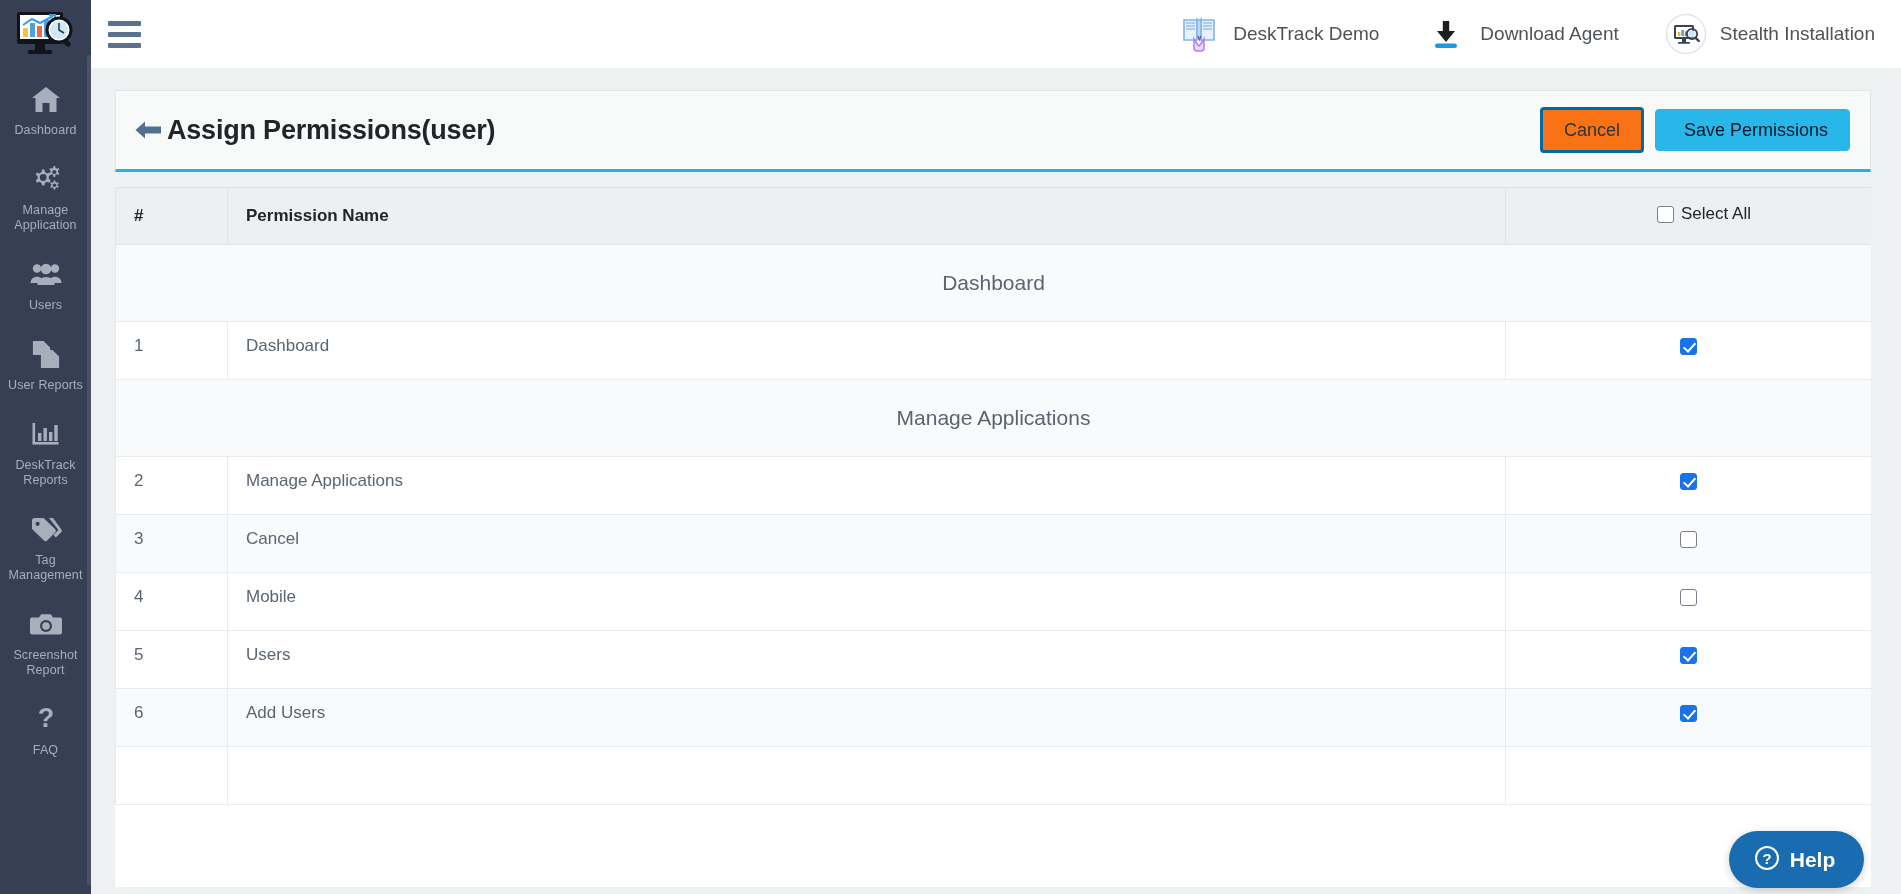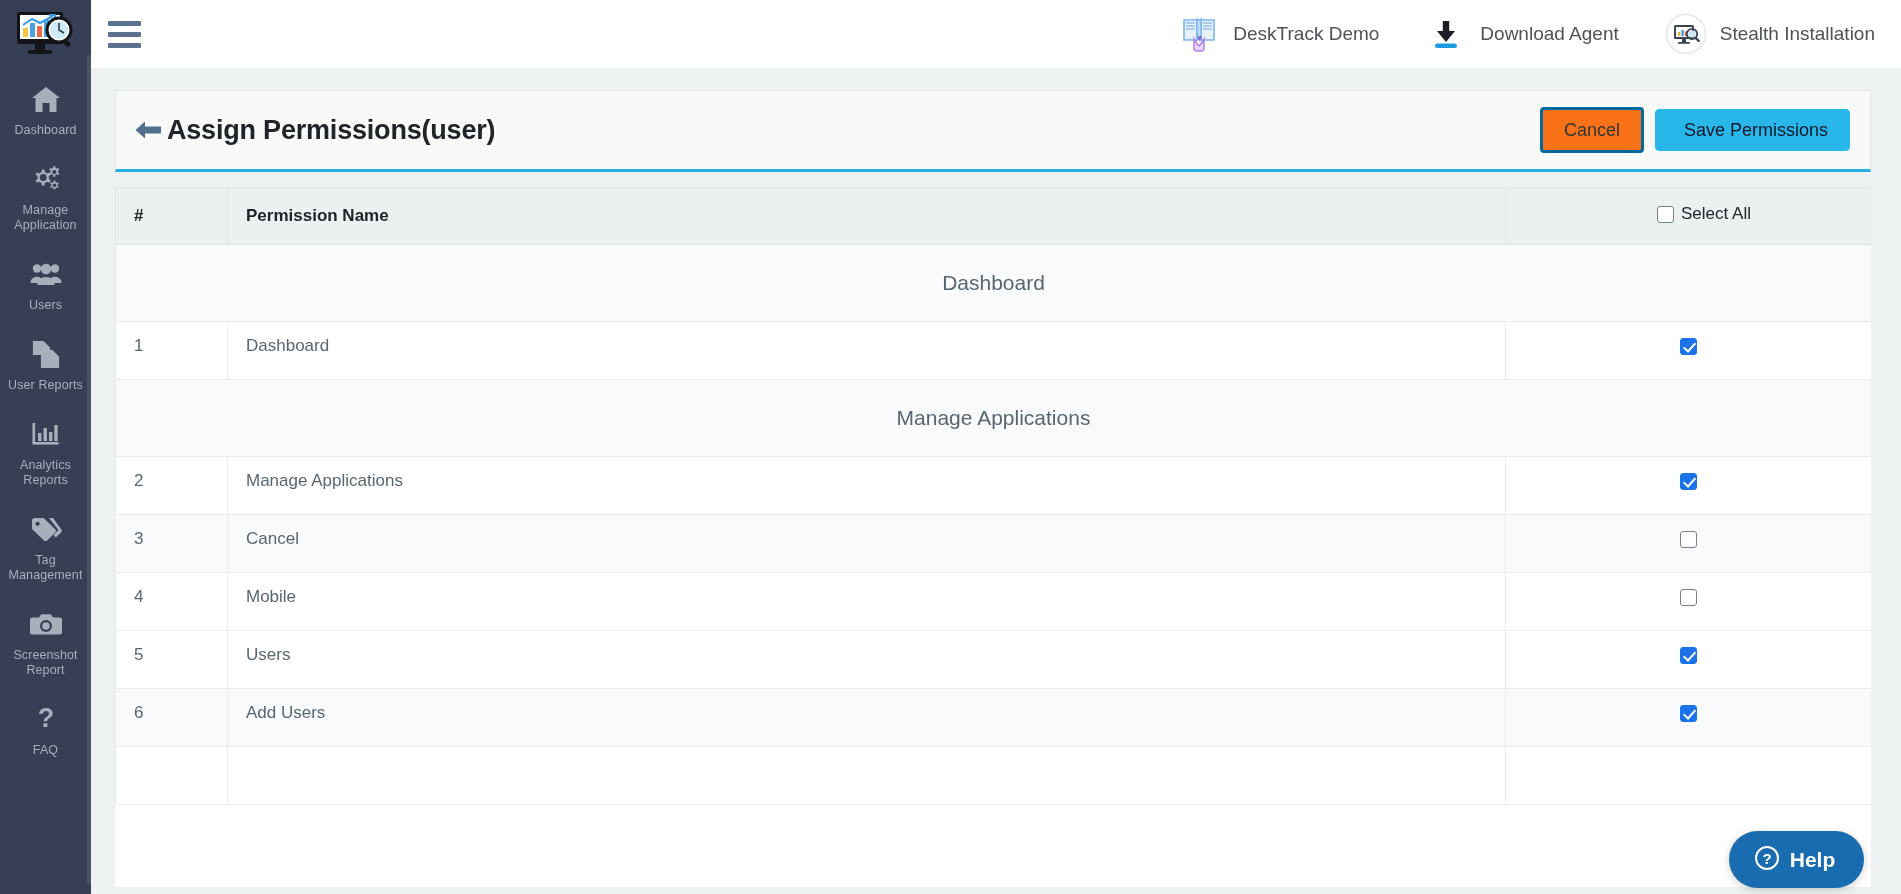--- a/index.html
+++ b/index.html
@@ -370,21 +370,21 @@
     <span class="nav-icon">
       <svg width="30" height="26" viewBox="0 0 30 26">
         <rect x="1.5" y="2" width="2.6" height="20"></rect>
         <rect x="1.5" y="21" width="26" height="2.6"></rect>
         <rect x="7" y="12" width="3.4" height="8"></rect>
         <rect x="12.5" y="7" width="3.4" height="13"></rect>
         <rect x="18" y="11" width="3.4" height="9"></rect>
         <rect x="23.3" y="4" width="3.4" height="16"></rect>
       </svg>
     </span>
-    <span class="nav-label">Analytics Reports</span>
+    <span class="nav-label">DeskTrack Reports</span>
   </a>
 
   <a class="nav-item">
     <span class="nav-icon">
       <svg width="32" height="26" viewBox="0 0 32 26">
         <path d="M2 4.5 a2.6 2.6 0 0 1 2.6-2.6 h9 L25 13 a2.6 2.6 0 0 1 0 3.7 l-7.6 7.6 a2.6 2.6 0 0 1-3.7 0 L2 13 z"></path>
         <circle cx="7.6" cy="7.8" r="2.1" fill="#363f54"></circle>
         <path d="M19 2 h4 L31 13 a2.4 2.4 0 0 1 0 3.4 l-5.2 5.2 -2.3-2.6 4.2-4.2 a1.3 1.3 0 0 0 0-1.9 z"></path>
       </svg>
     </span>

